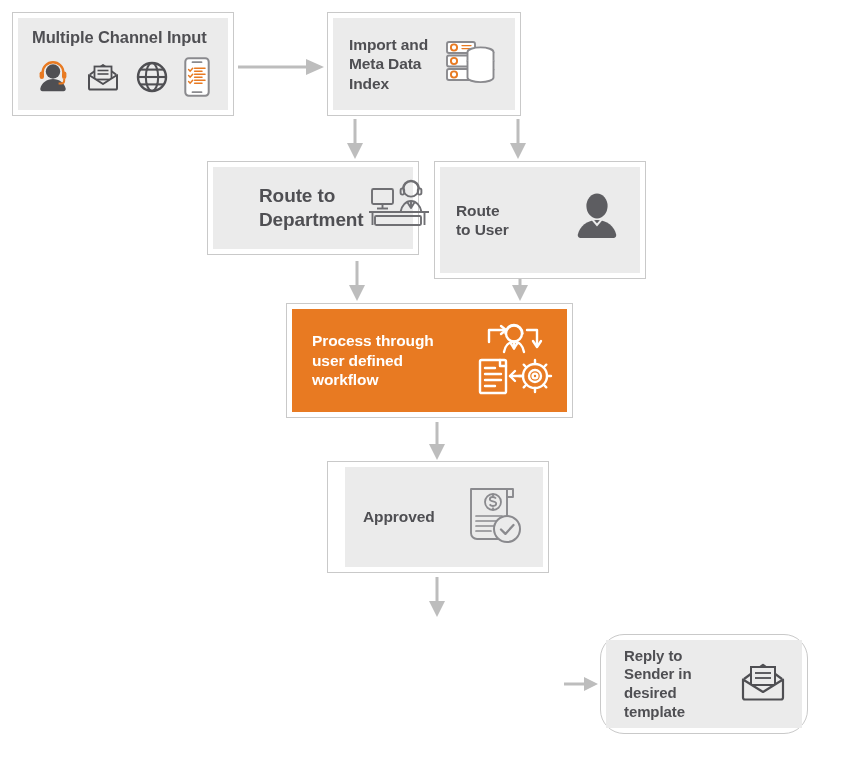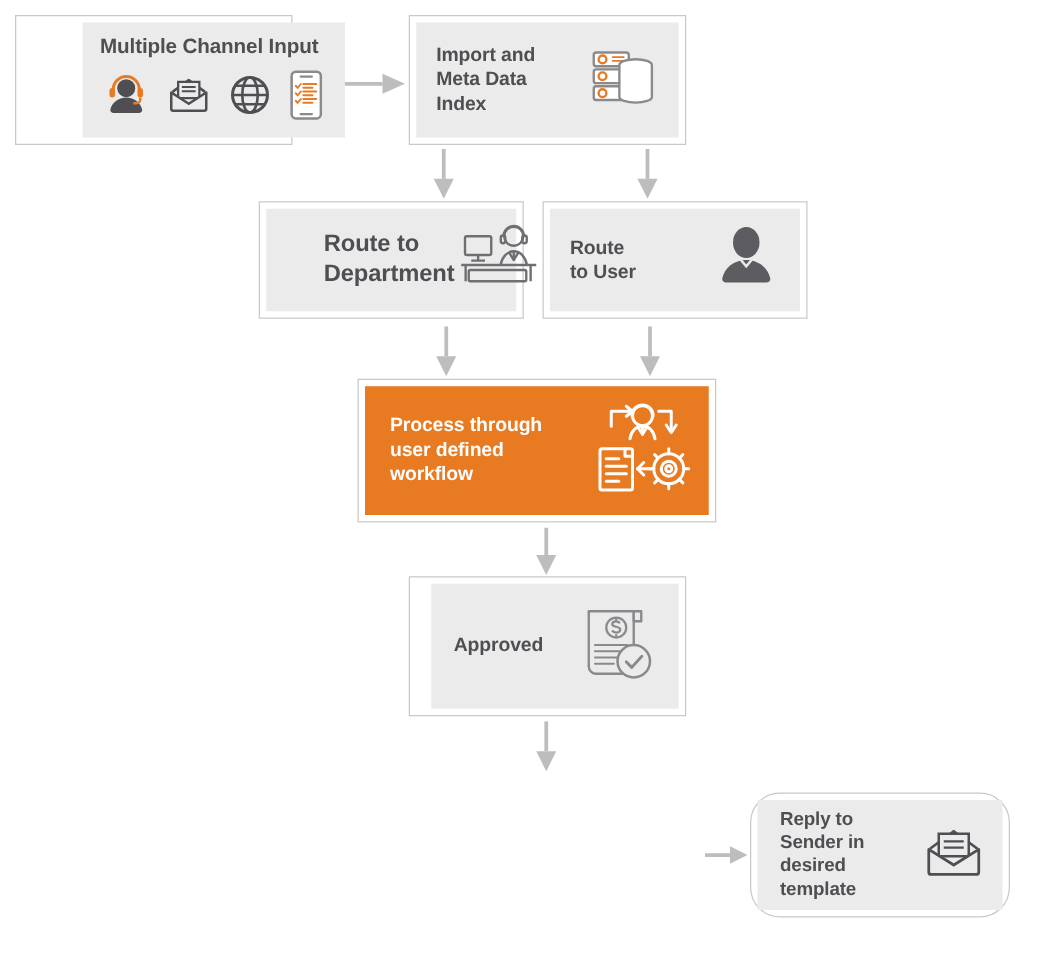--- a/index.html
+++ b/index.html
@@ -34,33 +34,33 @@
     font-weight:bold;
     color:#4f4f53;
     line-height:1.25;
     white-space:pre-line;
     letter-spacing:-0.1px;
   }
   .node.orange .label{color:#ffffff;}
 
   
   #n-input{left:12px;top:12px;width:222px;height:104px;}
-  #n-input .inner{flex-direction:column;align-items:stretch;justify-content:center;padding:10px 14px;margin-left:48px;}
+  #n-input .inner{flex-direction:column;align-items:stretch;justify-content:center;padding:10px 14px;}
   #n-input .label{font-size:16.5px;margin-bottom:9px;}
   #n-input .icon-row{display:flex;align-items:center;justify-content:space-between;padding:0 4px;}
 
-  #n-import{left:327px;top:12px;width:222px;height:104px;}
+  #n-import{left:327px;top:12px;width:194px;height:104px;}
   #n-import .inner{padding:0 16px;justify-content:space-between;}
   #n-import .label{font-size:15.5px;}
 
   #n-dept{left:207px;top:161px;width:212px;height:94px;}
   #n-dept .inner{padding:0 14px;justify-content:space-between;}
   #n-dept .label{font-size:19px;margin-left:32px;}
 
-  #n-user{left:434px;top:161px;width:212px;height:94px;}
+  #n-user{left:434px;top:161px;width:212px;height:118px;}
   #n-user .inner{padding:0 16px;justify-content:space-between;}
   #n-user .label{font-size:15.5px;}
 
   #n-process{left:286px;top:303px;width:287px;height:115px;}
   #n-process .inner{padding:0 14px 0 20px;justify-content:space-between;}
   #n-process .label{font-size:15.5px;}
 
   #n-approved{left:327px;top:461px;width:222px;height:112px;padding-left:17px;}
   #n-approved .inner{padding:0 18px;justify-content:space-between;}
   #n-approved .label{font-size:15.5px;}

